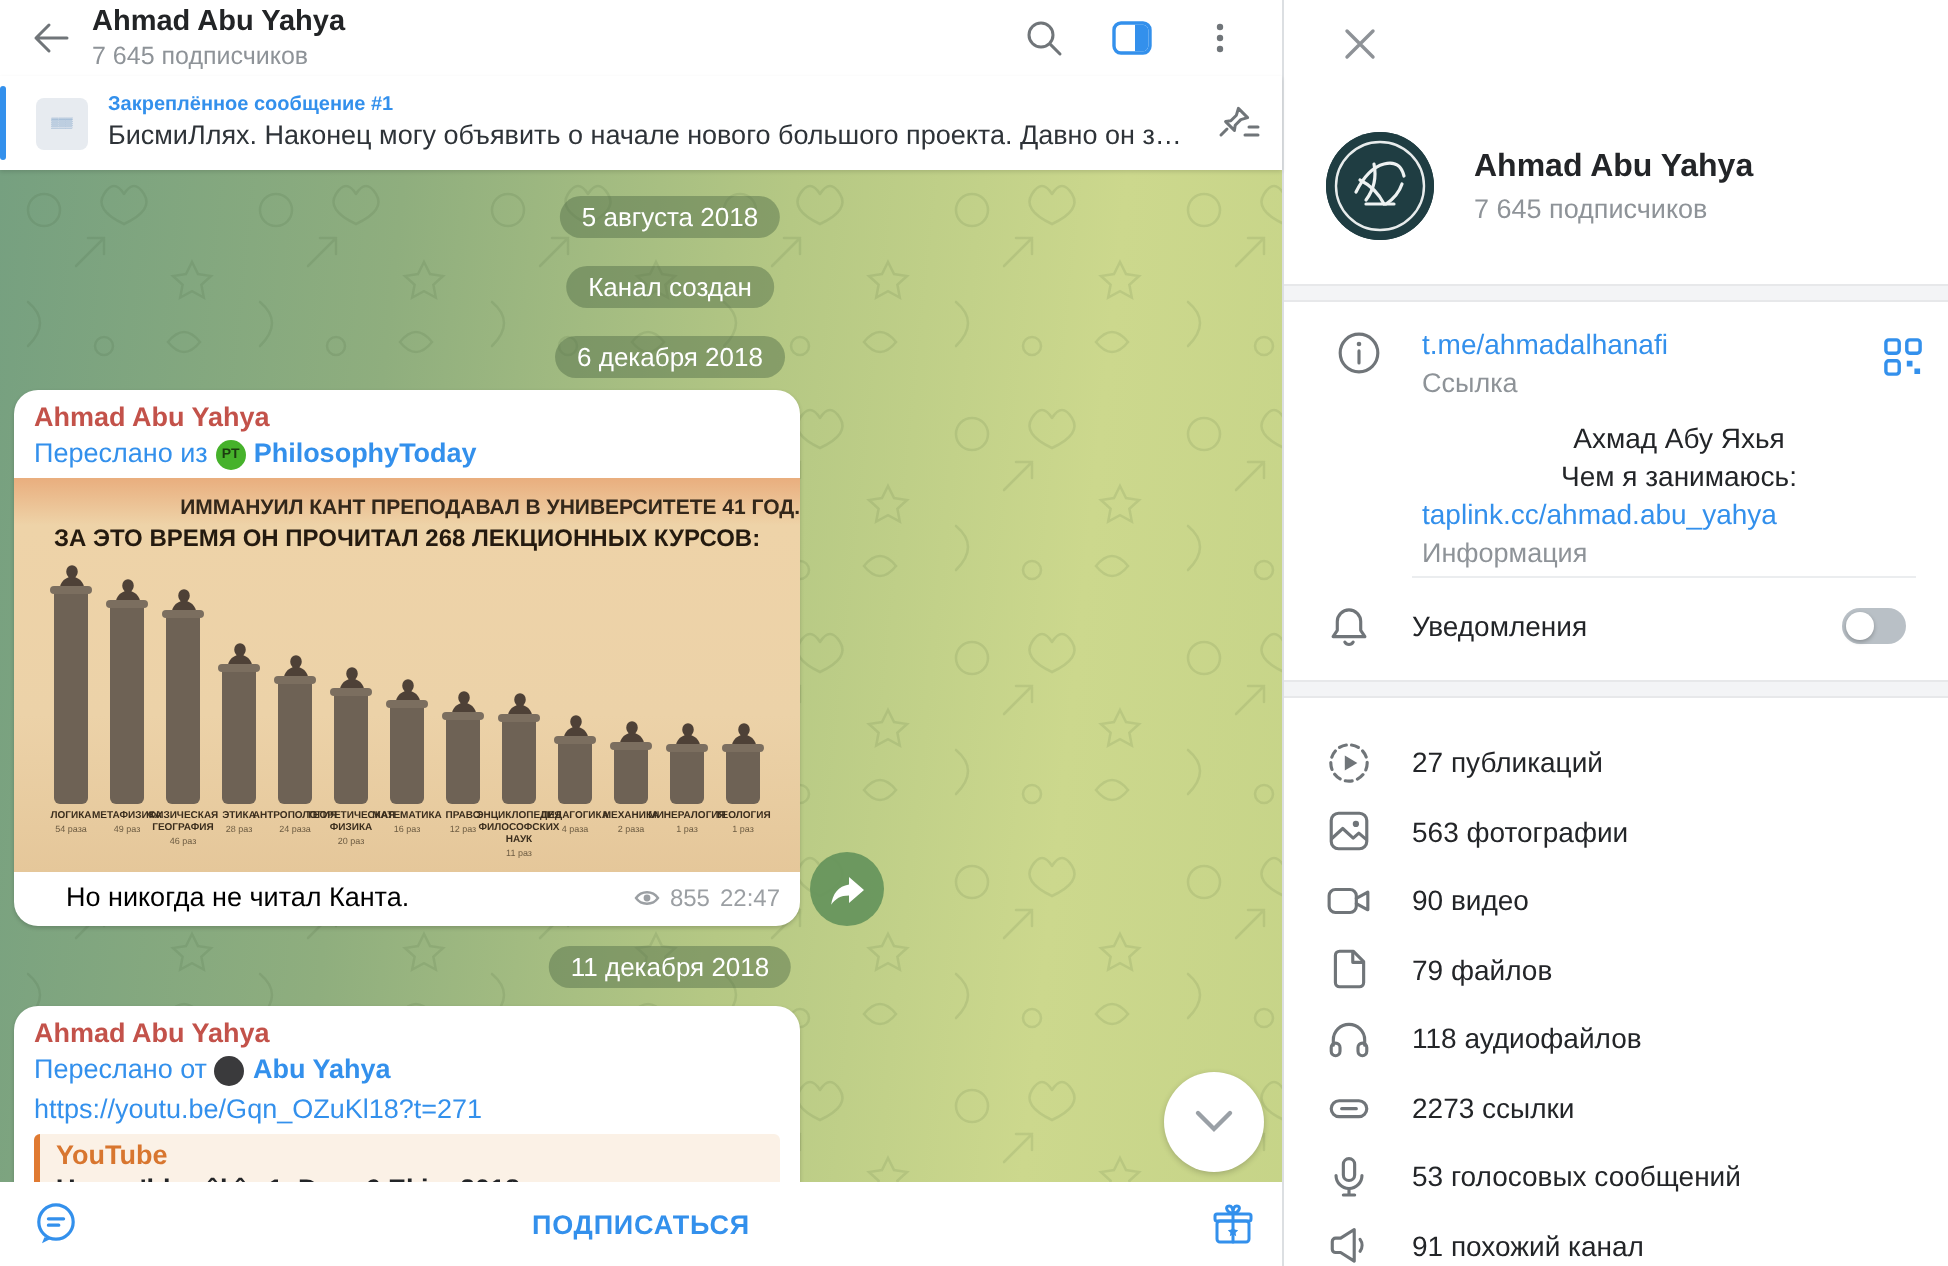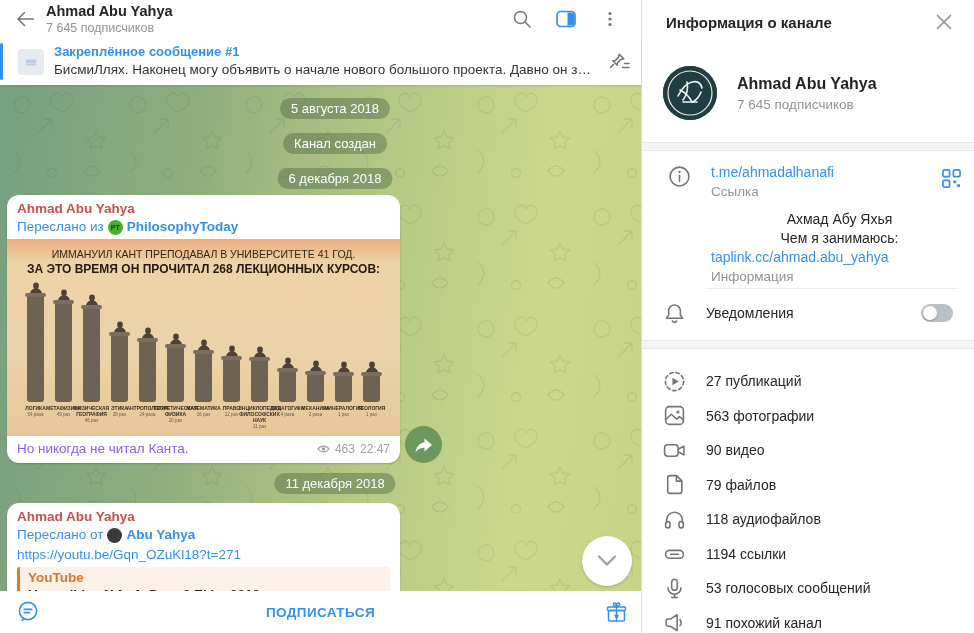--- a/index.html
+++ b/index.html
@@ -19,21 +19,21 @@
   .hdr-icons { display:flex; align-items:center; gap:18px; padding-right:8px; }
   .hicon { width:26px; height:26px; display:flex; align-items:center; justify-content:center; cursor:pointer; }
 
   #pinned-bar { position:absolute; left:0; top:38px; width:641px; height:47px; background:#fff;
     display:flex; align-items:center; z-index:5; box-shadow:0 1px 2px rgba(0,0,0,0.12); }
   .pin-accent { position:absolute; left:0; top:5px; bottom:5px; width:3px; background:#3390ec; border-radius:2px; }
   .pin-thumb { width:26px; height:26px; margin-left:18px; border-radius:4px; background:#e7ebf0;
     display:flex; align-items:center; justify-content:center; overflow:hidden; }
   .pin-thumb span { font-size:5px; color:#4d7fb5; font-weight:bold; }
   .pin-texts { flex:1; margin-left:10px; line-height:1.3; overflow:hidden; white-space:nowrap; }
-  .pin-title { font-size:13px; font-weight:bold; color:#3390ec; }
+  .pin-title { font-size:10px; font-weight:bold; color:#3390ec; }
   .pin-preview { font-size:13.5px; color:#2e3338; text-overflow:ellipsis; overflow:hidden; }
   .pin-icon-wrap { width:44px; display:flex; justify-content:center; cursor:pointer; }
 
   #chat-area { position:absolute; left:0; top:85px; width:670px; height:506px; overflow:hidden;
     background:linear-gradient(96deg,#76a080 0%, #8fae7e 28%, #b5c884 55%, #ccd88d 78%, #c5d387 100%); }
   #doodle-layer { position:absolute; left:0; top:0; }
 
   .date-chip { position:absolute; left:50%; transform:translateX(-50%);
     background:rgba(84,110,74,0.48); color:#fff; font-size:13px; font-weight:500;
     padding:3px 11px; border-radius:13px; white-space:nowrap; }
@@ -46,35 +46,35 @@
   .fwd-avatar { width:15px; height:15px; border-radius:50%; display:inline-flex;
     align-items:center; justify-content:center; font-size:7px; font-weight:bold; flex:none; }
   .fwd-avatar.pt { background:#46b22b; color:#1c3c10; }
   .fwd-avatar.dark { background:#3a3a3c; color:#c9c9c9; }
   .fwd-name { font-weight:600; cursor:pointer; }
 
   
   #kant-image { width:393px; height:197px; cursor:pointer;
     background:linear-gradient(180deg,#e9ae7e 0%, #eed3a8 12%, #ecd2a8 60%, #e5c79a 100%);
     display:flex; flex-direction:column; }
-  .kant-title { text-align:center; font-size:10.5px; font-weight:normal; color:#33271a; margin-top:9px; }
+  .kant-title { text-align:right; font-size:10.5px; font-weight:bold; color:#33271a; margin-top:9px; }
   .kant-subtitle { text-align:center; font-size:12px; font-weight:800; color:#241a0f; margin-top:2px; }
   #kant-bars { flex:1; display:flex; align-items:flex-end; justify-content:center; gap:6px; padding:0 8px 4px 8px; }
   .kcol { width:22px; display:flex; flex-direction:column; align-items:center; }
   .kstack { display:flex; flex-direction:column; align-items:center; }
   .bust path { fill:#4e4137; }
   .kped { width:17px; background:#6e6255; border-radius:2px 2px 3px 3px; position:relative; }
   .kped::before { content:''; position:absolute; left:-2px; right:-2px; top:-2px; height:4px;
     background:#7b6e5f; border-radius:2px; }
   .klabelwrap { height:27px; margin-top:3px; text-align:center; }
   .klabel { font-size:5px; font-weight:bold; color:#3a2d1d; line-height:1.2; text-transform:uppercase; }
   .kcount { font-size:4.5px; color:#6d5c42; margin-top:1px; }
 
   .caption-row { display:flex; align-items:flex-end; padding:5px 10px 7px 10px; }
-  .caption-text { flex:1; font-size:13.5px; color:#8b5cf6; }
+  .caption-text { flex:1; font-size:13.5px; color:#000000;margin-left:16px; }
   .msg-meta { display:flex; align-items:center; gap:5px; color:#9b9fa3; font-size:12px; white-space:nowrap; }
 
   .link-line { padding:0 10px 2px 10px; font-size:13.5px; color:#3390ec; cursor:pointer; }
   .webpage-preview { margin:3px 10px 10px 10px; padding:3px 8px 4px 8px; background:#fbf1e6;
     border-left:3px solid #e07a32; border-radius:3px; cursor:pointer; }
   .wp-site { font-size:13.5px; font-weight:bold; color:#d8762f; }
   .wp-title { font-size:13.5px; font-weight:bold; color:#232528; margin-top:2px; }
 
   .share-btn { position:absolute; left:405px; top:341px; width:37px; height:37px; border-radius:50%;
     background:rgba(101,148,91,0.92); display:flex; align-items:center; justify-content:center; cursor:pointer; }
@@ -381,21 +381,21 @@
             </div>
         </div>
 
         <div class="caption-row">
           <div class="caption-text">Но никогда не читал Канта.</div>
           <div class="msg-meta">
             <svg width="13" height="12" viewBox="0 0 13 12">
               <path d="M1 6 C3.7 2.2 9.3 2.2 12 6 C9.3 9.8 3.7 9.8 1 6 Z" fill="none" stroke="#9b9fa3" stroke-width="1.2"></path>
               <circle cx="6.5" cy="6" r="1.7" fill="#9b9fa3"></circle>
             </svg>
-            <span>463</span>
+            <span>855</span>
             <span>22:47</span>
           </div>
         </div>
       </div>
 
       <div class="share-btn">
         <svg width="19" height="18" viewBox="0 0 19 18">
           <path d="M10.5 6.2 V2.5 L18 9 L10.5 15.5 V11.8 C6.2 11.8 3.8 13.4 1.6 16.4 C2.2 11 5.2 7 10.5 6.2 Z" fill="#fff"></path>
         </svg>
       </div>
@@ -446,21 +446,20 @@
           </g>
           <path d="M11.5 12.2 l0.8 1.6 1.8 0.3 -1.3 1.25 0.3 1.8 -1.6 -0.85 -1.6 0.85 0.3 -1.8 -1.3 -1.25 1.8 -0.3 z" fill="#3390ec"></path>
         </svg>
       </div>
     </div>
   </div>
 
   <aside id="info-panel">
 
     <div class="panel-header">
-      <div class="panel-title">Информация о канале</div>
       <div class="close-btn">
         <svg width="18" height="18" viewBox="0 0 18 18">
           <path d="M2.5 2.5 L15.5 15.5 M15.5 2.5 L2.5 15.5" stroke="#8e9297" stroke-width="1.7" stroke-linecap="round"></path>
         </svg>
       </div>
     </div>
 
     <div class="profile-row">
       <div class="big-avatar">
         <svg width="54" height="54" viewBox="0 0 54 54">
@@ -582,21 +581,21 @@
         </span>
         <span class="stat-label">118 аудиофайлов</span>
       </div>
       <div class="stat-row">
         <span class="sicon">
           <svg width="23" height="23" viewBox="0 0 22 22">
             <rect class="st" x="2.5" y="8" width="17" height="7.6" rx="3.8"></rect>
             <path class="st" d="M7.5 11.8 H14.5"></path>
           </svg>
         </span>
-        <span class="stat-label">1194 ссылки</span>
+        <span class="stat-label">2273 ссылки</span>
       </div>
       <div class="stat-row">
         <span class="sicon">
           <svg width="23" height="23" viewBox="0 0 22 22">
             <rect class="st" x="8.3" y="2.2" width="5.4" height="10.5" rx="2.7"></rect>
             <path class="st" d="M4.8 10.3 a6.2 6.2 0 0 0 12.4 0"></path>
             <path class="st" d="M11 16.8 V19.4 M8.3 19.6 H13.7"></path>
           </svg>
         </span>
         <span class="stat-label">53 голосовых сообщений</span>

